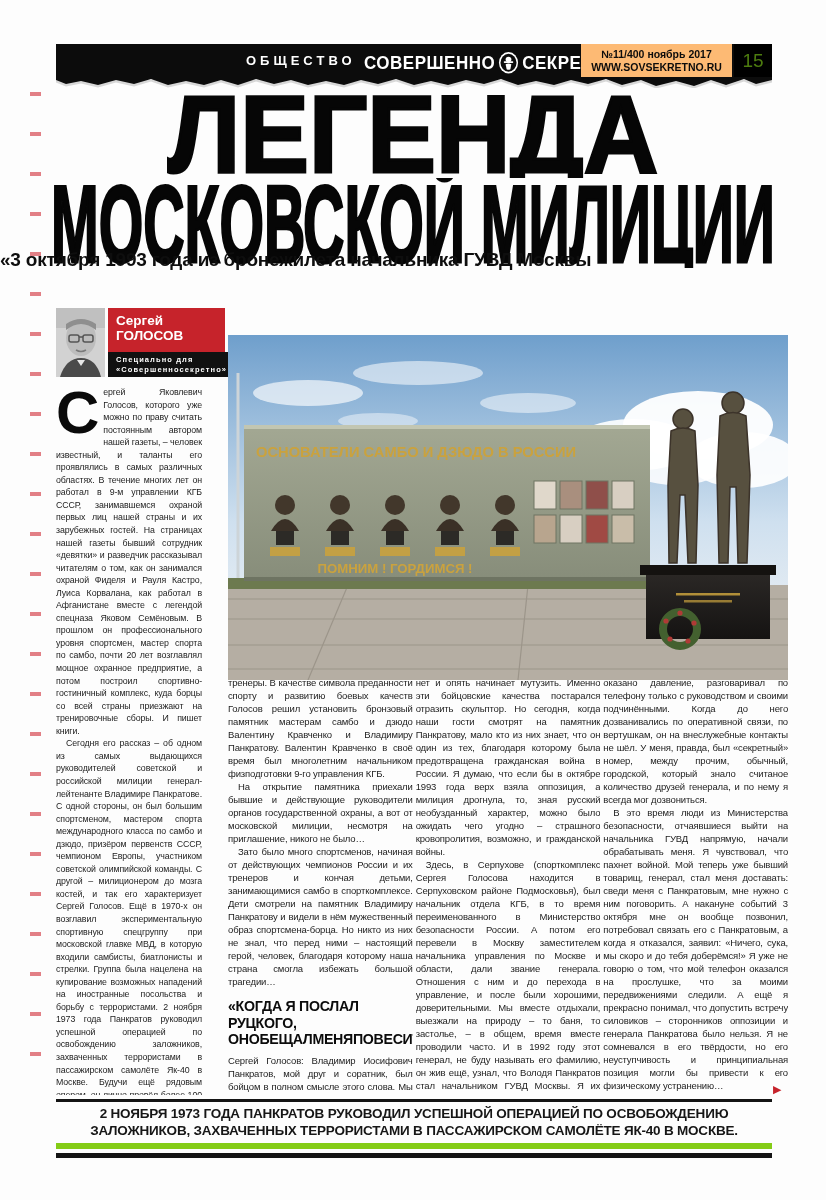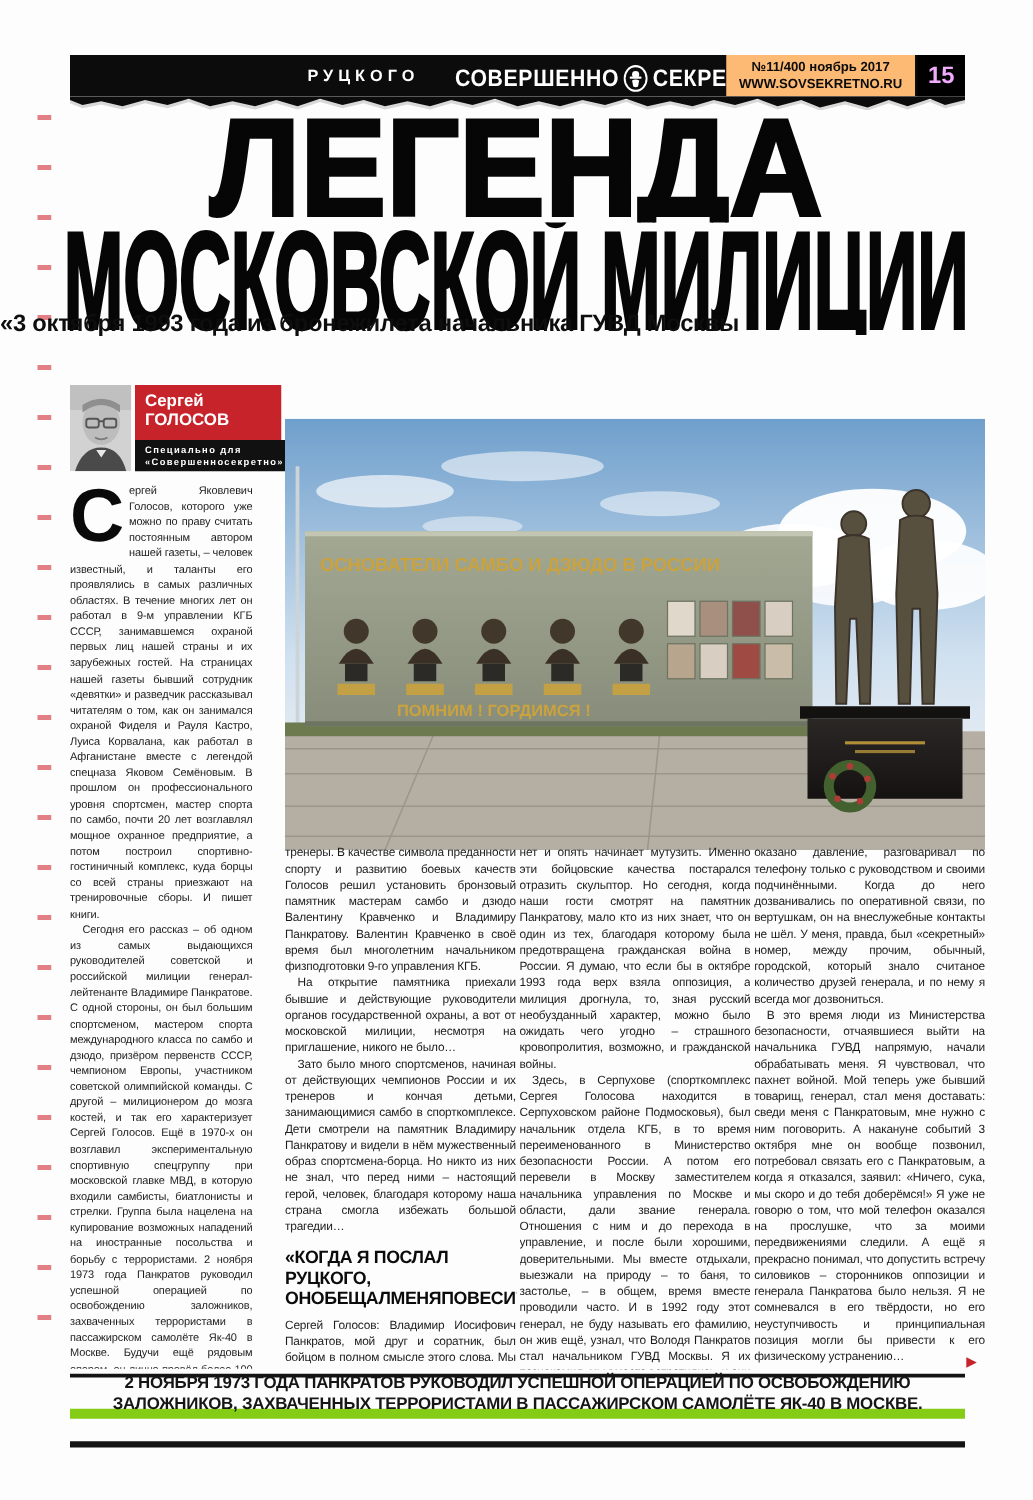--- a/index.html
+++ b/index.html
@@ -10,22 +10,22 @@
     background:repeating-linear-gradient(180deg,#d9565e 0px,#d9565e 4px,transparent 4px,transparent 40px);}
   
   .masthead{position:absolute;left:56px;top:44px;width:716px;height:33px;background:#0c0c0c;color:#fff;}
   .mh-section{position:absolute;left:190px;top:9px;font-size:13px;font-weight:bold;letter-spacing:4px;}
   .mh-logo{position:absolute;left:308px;top:7px;display:flex;align-items:center;gap:3px;
            font-weight:bold;font-size:17px;letter-spacing:.5px;transform:scaleY(1.12);transform-origin:top;}
   .mh-emblem{width:21px;height:21px;flex:0 0 auto;}
   .mh-info{position:absolute;right:40px;top:0;bottom:0;width:151px;background:#fdba74;color:#0c0c0c;
            display:flex;flex-direction:column;justify-content:center;align-items:center;
            font-size:10.5px;font-weight:bold;line-height:13px;}
-  .mh-page{position:absolute;right:0;top:0;bottom:0;width:38px;background:#000;color:#f0abfc;
-           display:flex;align-items:center;justify-content:center;font-size:19px;font-weight:bold;}
+  .mh-page{position:absolute;right:0;top:0;bottom:0;width:38px;background:#000;color:#4d7c0f;
+           display:flex;align-items:center;justify-content:center;font-size:19px;font-weight:normal;}
   .tear{position:absolute;left:56px;top:77px;width:716px;height:11px;}
   
   .hl{position:absolute;left:0;width:826px;text-align:center;}
   .hl text{font-family:"Liberation Sans",sans-serif;}
   .hl1{top:88px;}  .hl2{top:178px;}
   .subhead{position:absolute;left:0;width:826px;text-align:left;font-size:19px;font-weight:bold;
            letter-spacing:-.2px;color:#0e0e0e;}
   .sub1{top:249px;} .sub2{top:272px;}
   
   .author{position:absolute;left:56px;top:308px;width:169px;height:69px;}
@@ -43,34 +43,34 @@
   .dropcap{float:left;font-size:60px;line-height:48px;font-weight:bold;margin:3px 4px 0 0;color:#0a0a0a;}
   .photo{position:absolute;left:228px;top:308px;width:560px;height:345px;margin-top:27px;}
   .caption{position:absolute;left:228px;top:657px;width:560px;font-size:10px;font-weight:bold;color:#222;}
   .cols{position:absolute;left:228px;top:676px;width:560px;height:420px;display:flex;gap:3px;}
   .col{flex:1;overflow:hidden;text-align:justify;font-size:9.5px;line-height:13px;letter-spacing:-.15px;}
   .col-sub{font-size:14.2px;font-weight:bold;line-height:16.5px;letter-spacing:-.3px;text-align:left;
            margin:10px 0 6px;color:#0b0b0b;}
   .cont-arrow{position:absolute;left:773px;top:1083px;color:#c6232b;font-size:11px;}
   
   .band{position:absolute;left:56px;top:1099px;width:716px;border-top:3px solid #141414;
-        border-bottom:8px solid #84cc16;padding:5px 0 6px;text-align:center;font-weight:bold;
-        font-size:13.5px;line-height:17px;letter-spacing:-.2px;color:#161616;box-sizing:border-box;height:36px;
+        border-bottom:6px solid #84cc16;padding:5px 0 6px;text-align:center;font-weight:bold;
+        font-size:13.5px;line-height:17px;letter-spacing:-.2px;color:#161616;box-sizing:border-box;height:50px;
         display:flex;flex-direction:column;justify-content:center;}
   .band-rule{position:absolute;left:56px;top:1153px;width:716px;height:5px;background:#141414;}
 </style>
 </head>
 <body>
 
 <div class="page">
 
   <div class="regmarks"></div>
 
   <div class="masthead">
-    <span class="mh-section">РУЦКОГО</span>
+    <span class="mh-section">ОБЩЕСТВО</span>
     <span class="mh-logo">
       <span>СОВЕРШЕННО</span>
       <svg class="mh-emblem" viewBox="0 0 22 22">
         <circle cx="11" cy="11" r="10" fill="#ffffff"></circle>
         <circle cx="11" cy="11" r="8.4" fill="#0c0c0c"></circle>
         <ellipse cx="11" cy="8" rx="3" ry="2.6" fill="#ffffff"></ellipse>
         <rect x="6" y="9.6" width="10" height="1.6" rx="0.8" fill="#ffffff"></rect>
         <path d="M8 12.5 Q11 11 14 12.5 L13 17 Q11 18 9 17 Z" fill="#ffffff"></path>
       </svg>
       <span>СЕКРЕТНО</span>

